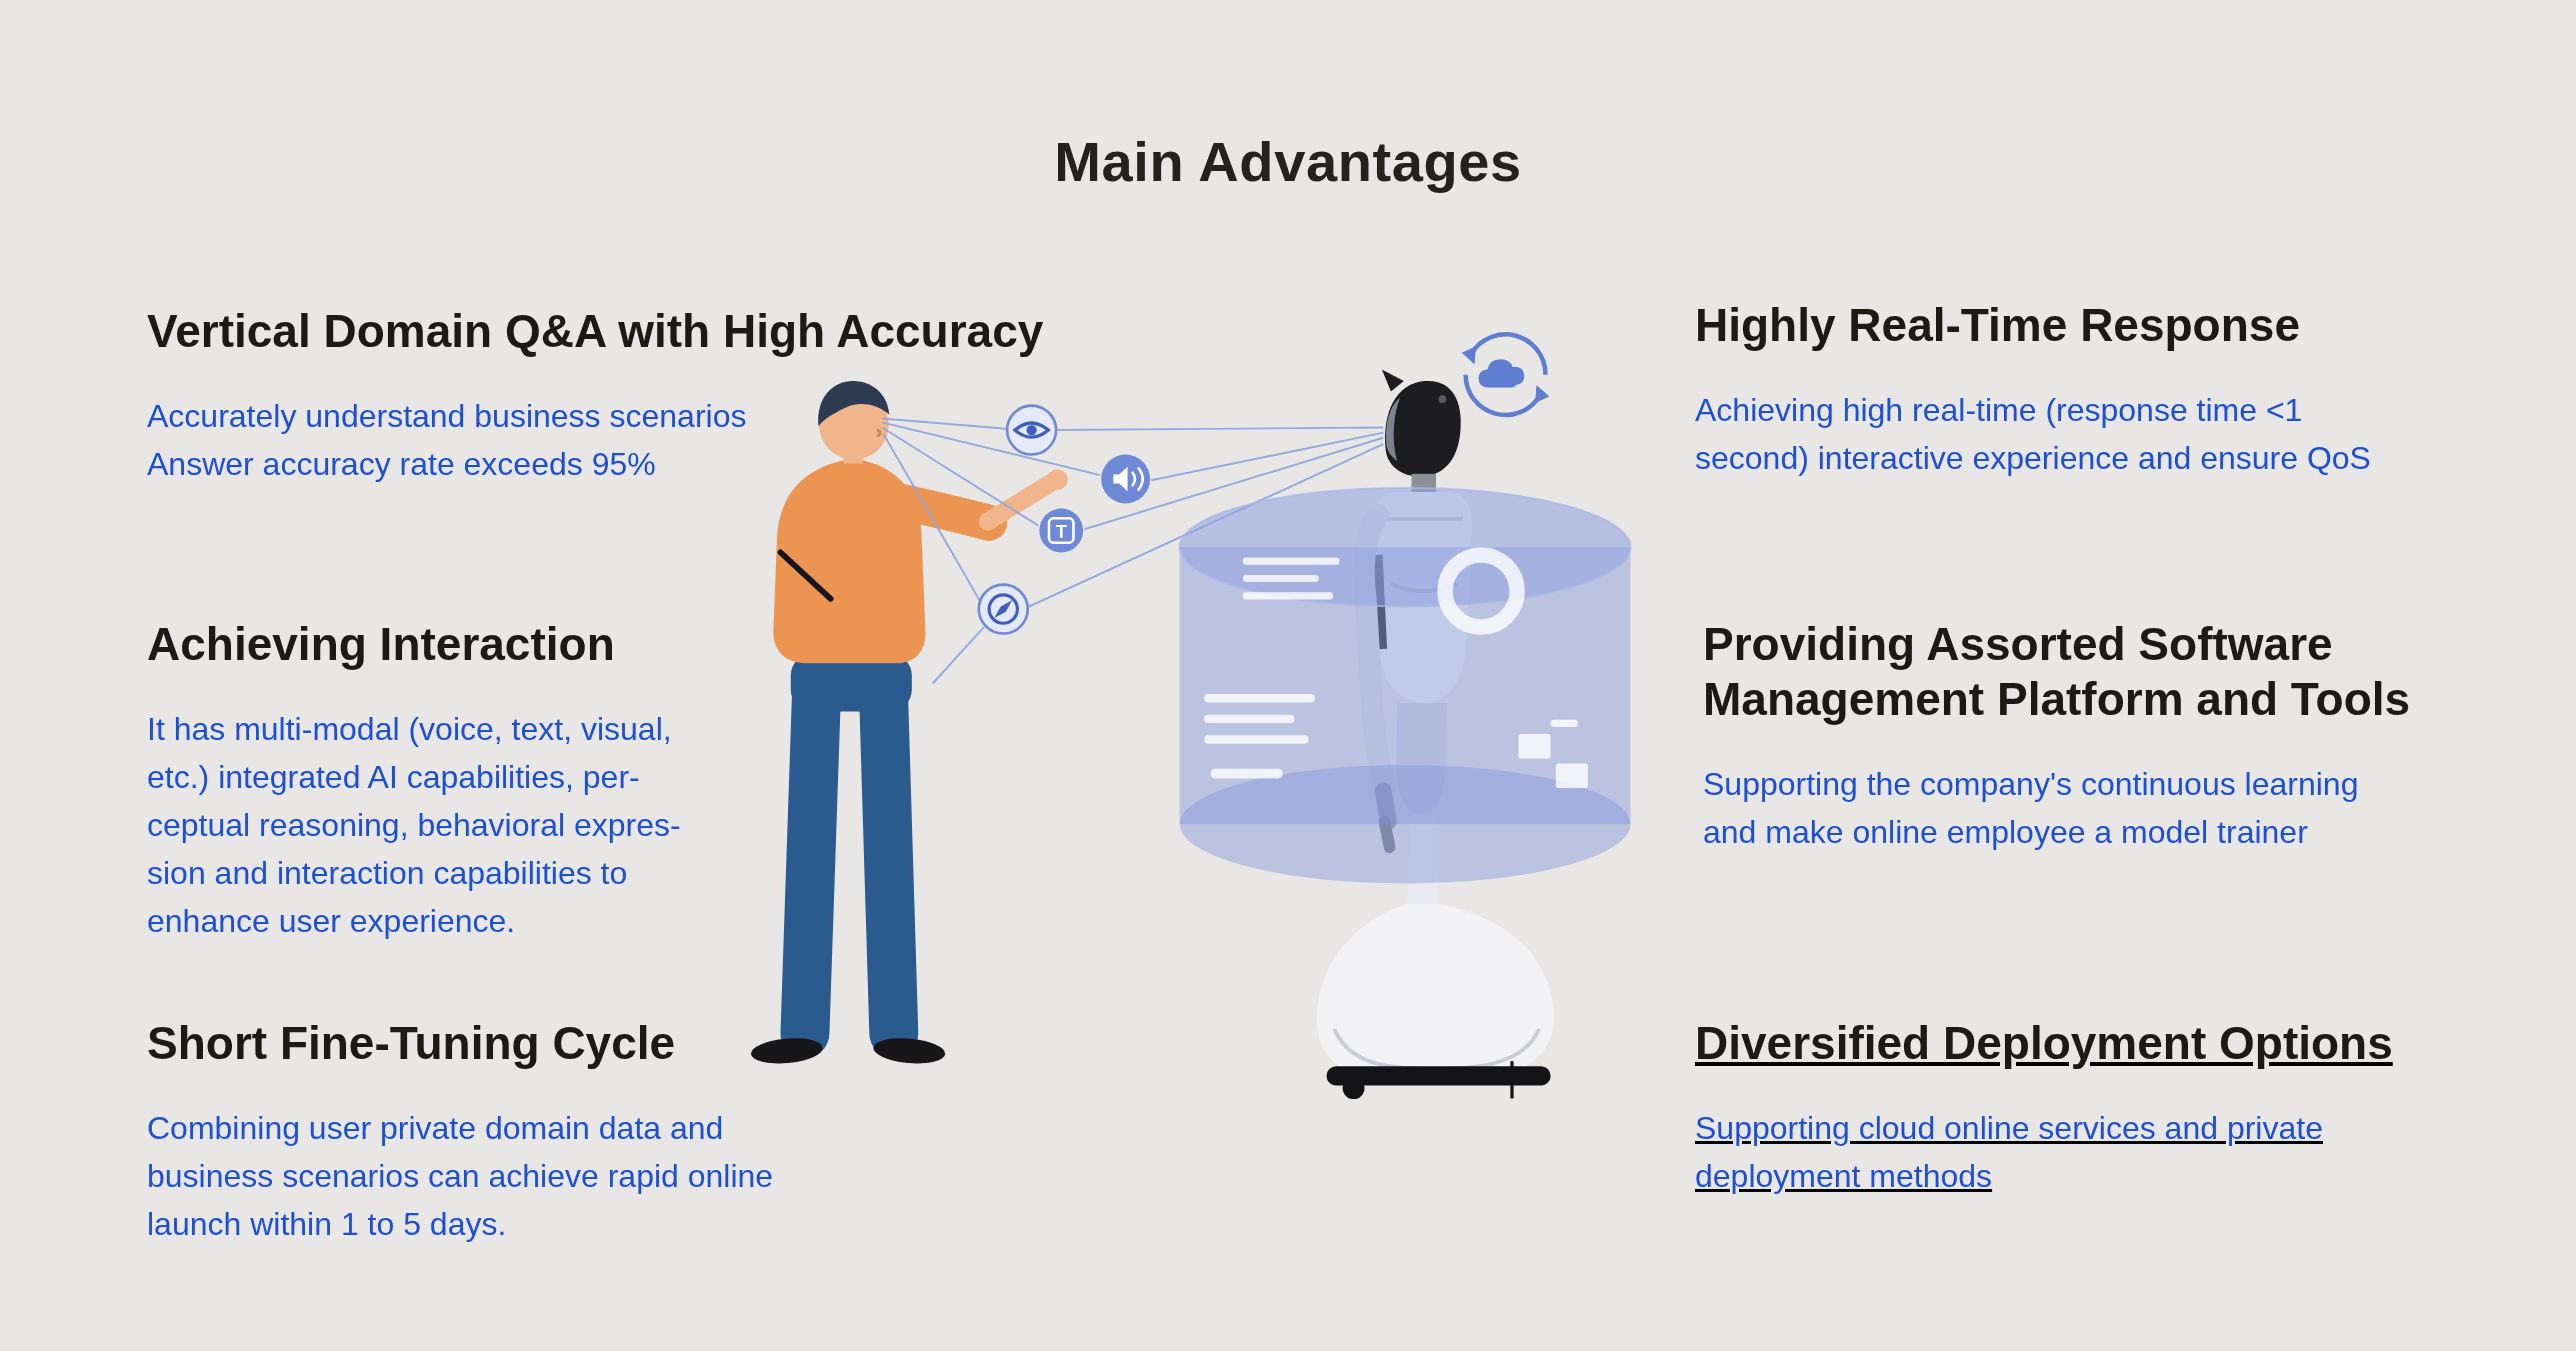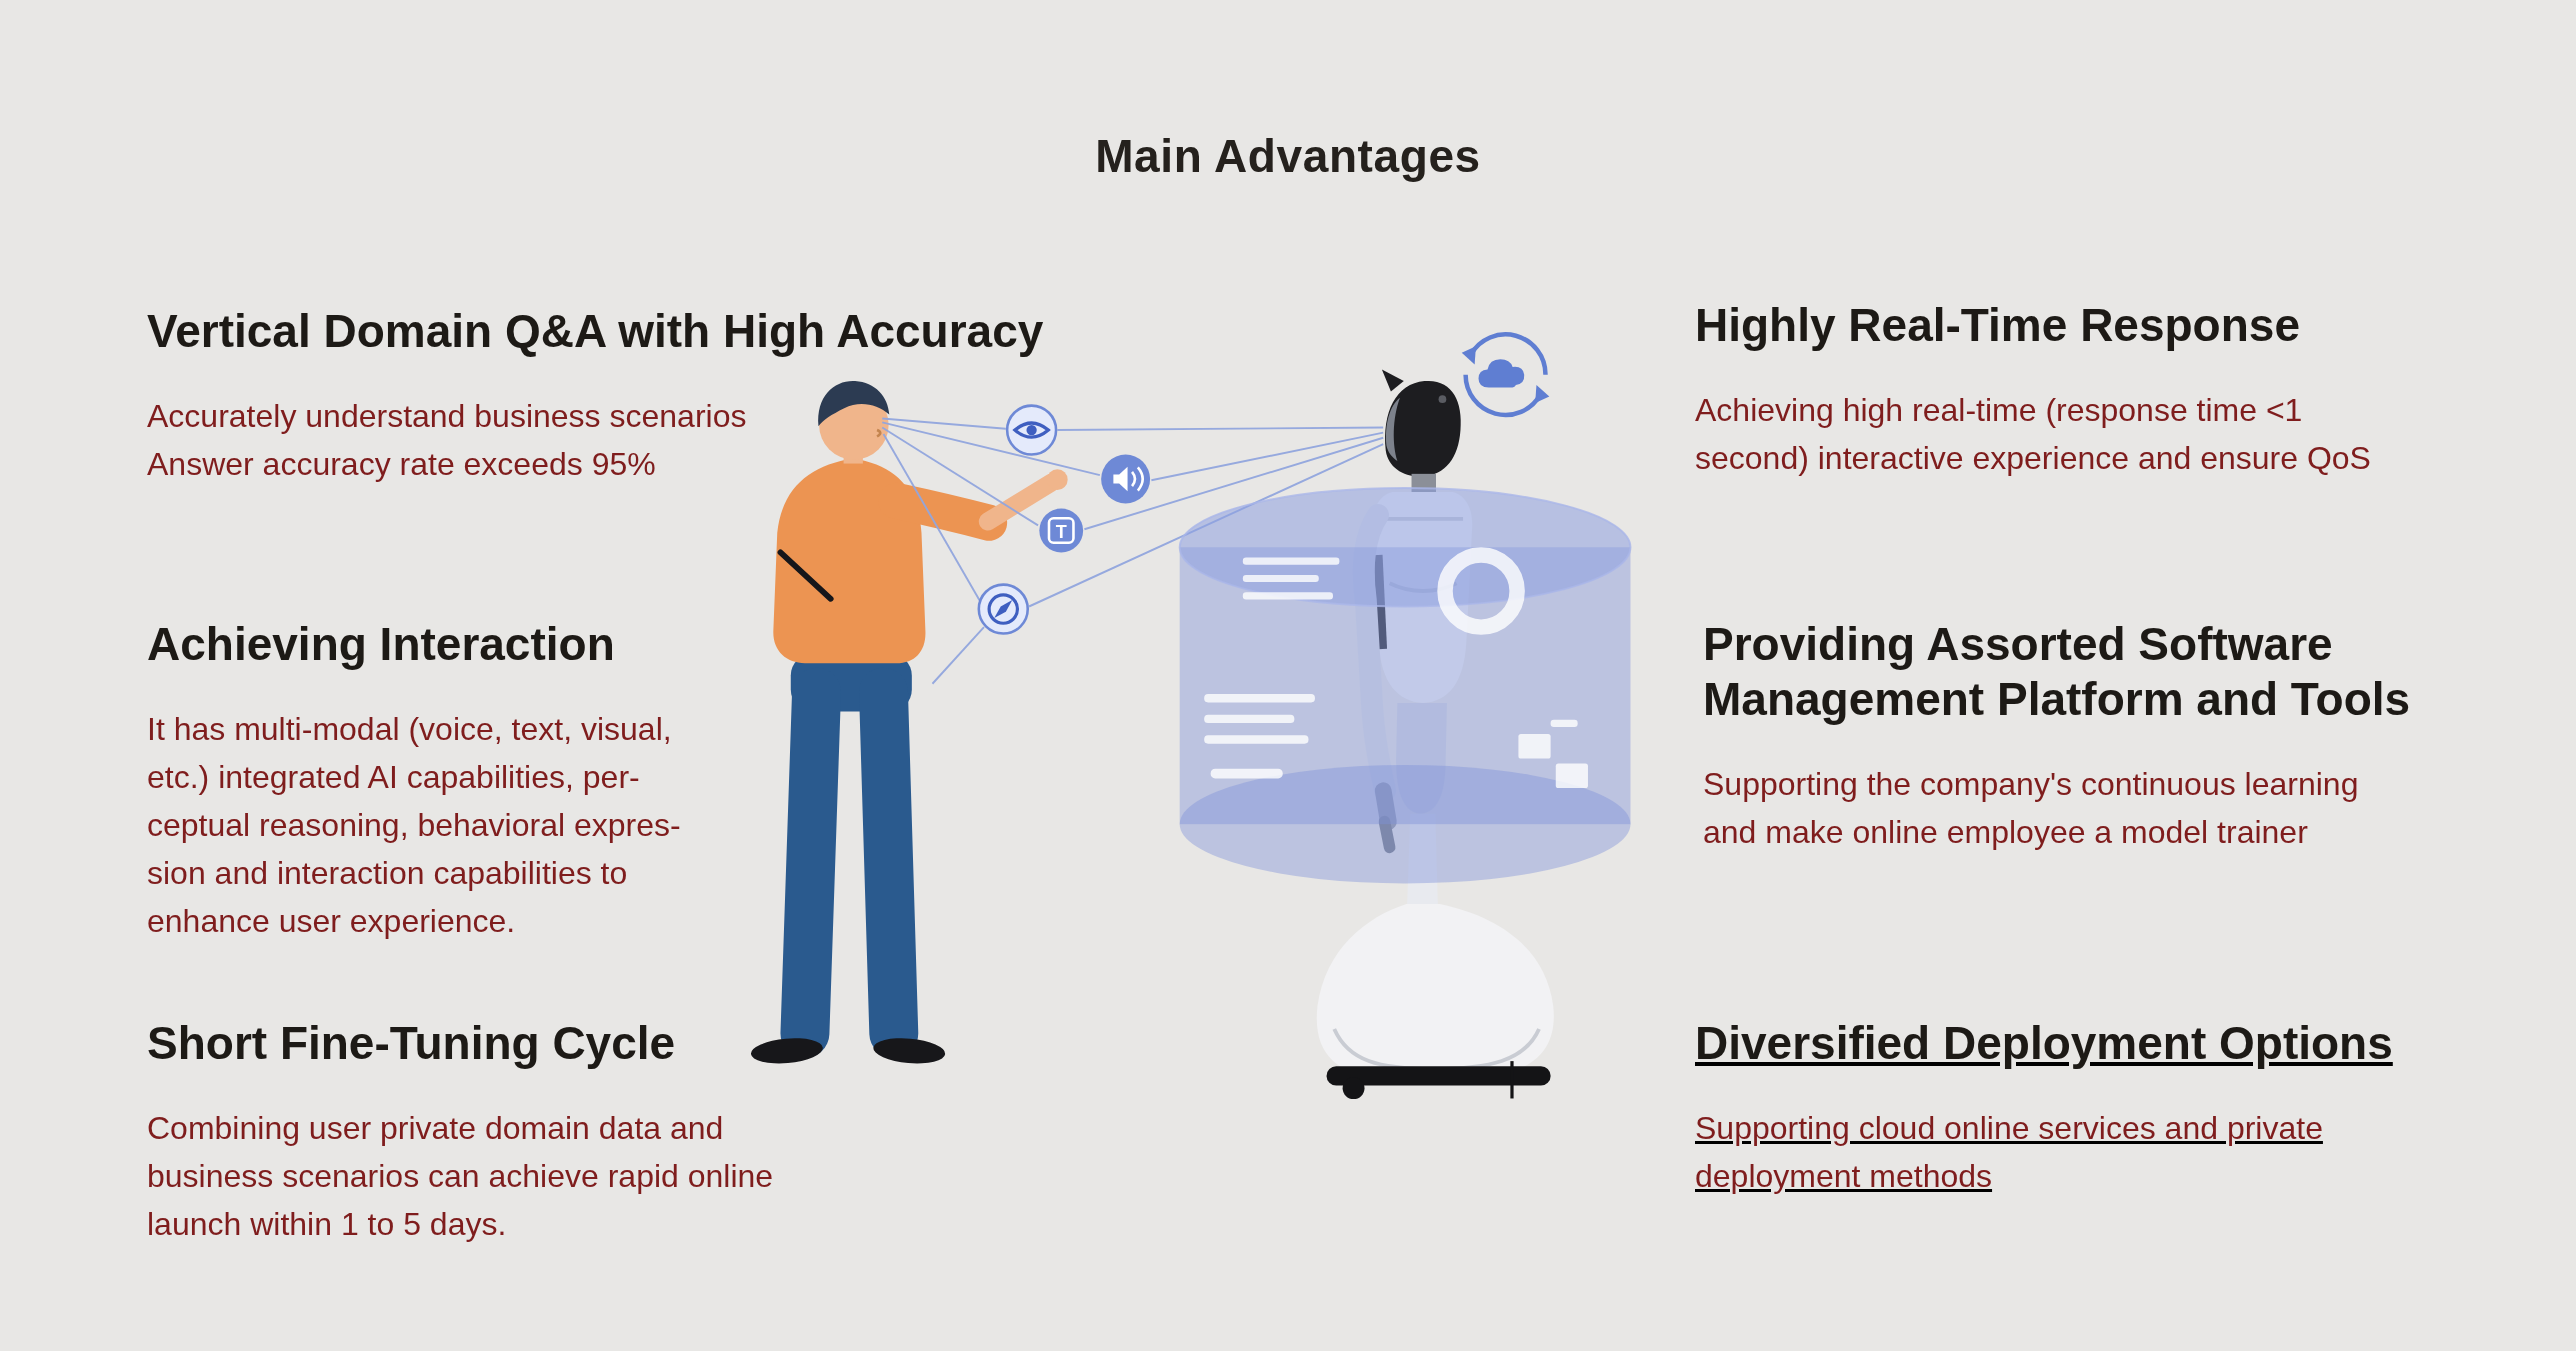--- a/index.html
+++ b/index.html
@@ -2,31 +2,31 @@
 <html style="font-size:10.3px"><head>
 <meta charset="utf-8">
 <style>
   * { margin:0; padding:0; box-sizing:border-box; }
   html,body { width:2576px; height:1351px; }
   body { background:#e8e7e5; font-family:"Liberation Sans", sans-serif; }
   .page { position:relative; width:2576px; height:1351px; background:#e8e7e5; overflow:hidden; }
 
   .title {
     position:absolute; top:129px; left:0; width:100%;
-    text-align:center; font-size:46px; font-weight:700;
+    text-align:center; font-size:56px; font-weight:700;
     color:#25211d; letter-spacing:0.6px; z-index:2;
   }
 
   .feature { position:absolute; z-index:2; }
   .feature h2 {
     font-size:46px; font-weight:700; color:#1d1a16;
     line-height:1.2; white-space:pre-line; margin:0 0 33px 0;
   }
   .feature p {
-    font-size:32px; font-weight:400; color:#7f1d1d;
+    font-size:32px; font-weight:400; color:#1d4ed8;
     line-height:1.5; white-space:pre-line;
   }
 
   .f-qa         { left:147px;  top:304px;  width:940px; }
   .f-multimodal { left:147px;  top:617px;  width:708px; }
   .f-finetuning { left:147px;  top:1016px; width:837px; }
   .f-realtime   { left:1695px; top:298px;  width:863px; }
   .f-platform   { left:1695px; top:617px;  width:863px;margin-left:8px; }
   .f-deployment { left:1695px; top:1016px; width:863px;text-decoration:underline; }
 

